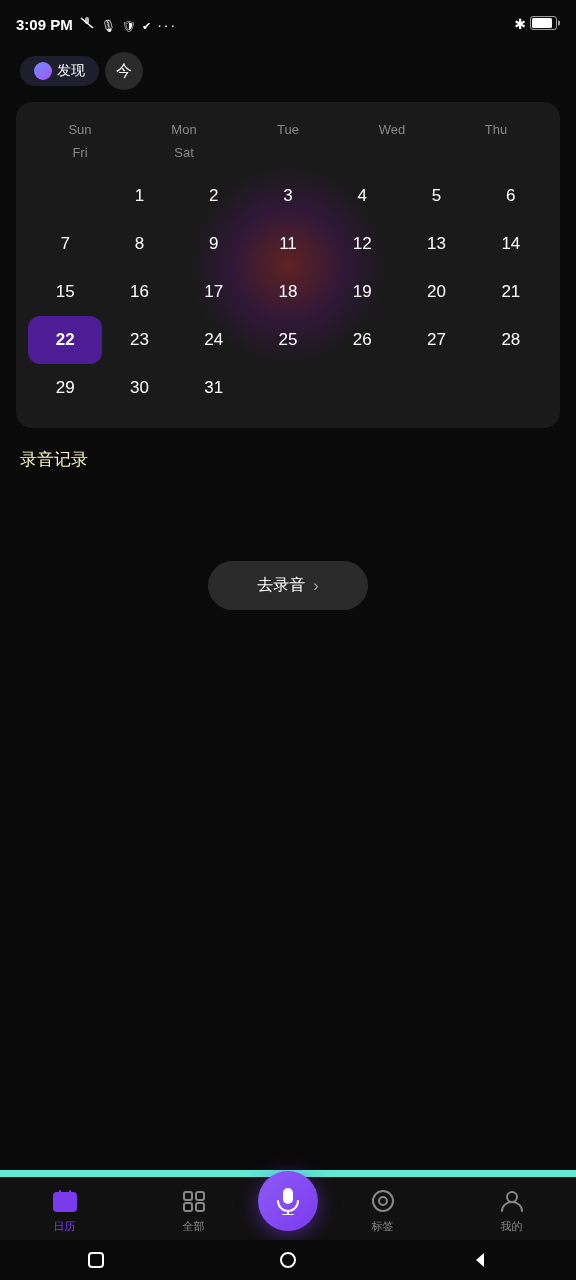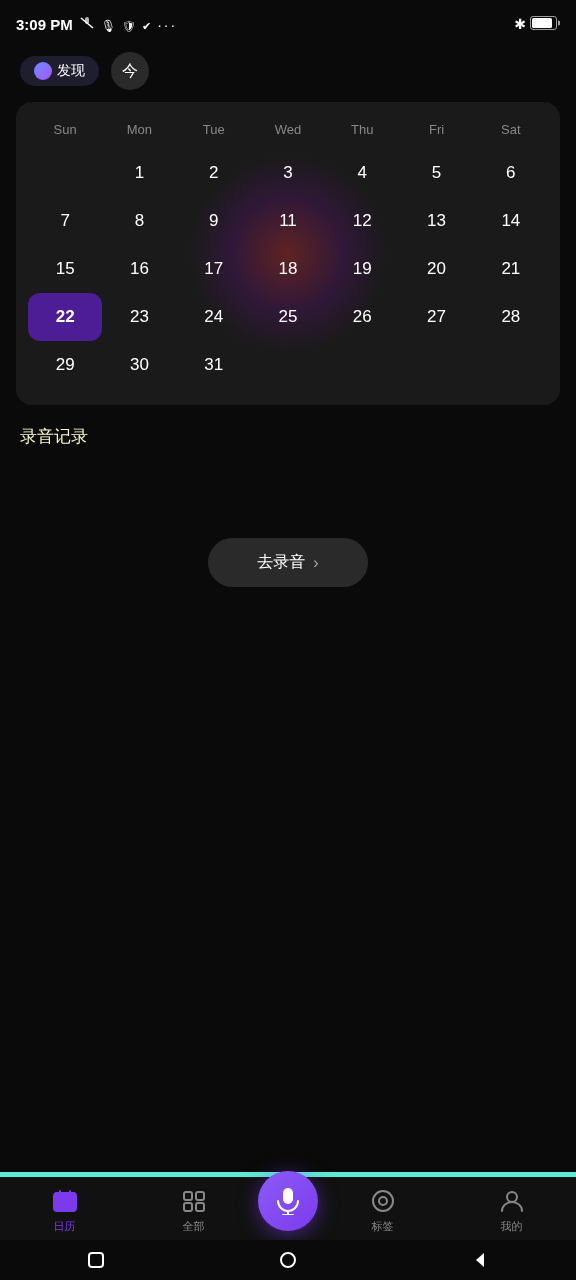--- a/index.html
+++ b/index.html
@@ -50,21 +50,21 @@
       padding: 8px 20px 12px;
     }
     .header-title {
       font-size: 22px;
       font-weight: 600;
       color: #fff;
     }
     .header-actions {
       display: flex;
       align-items: center;
-      gap: 12px;
+      gap: 6px;
     }
     .discover-btn {
       display: flex;
       align-items: center;
       gap: 5px;
       background: #1e1e2e;
       border-radius: 20px;
       padding: 6px 14px;
       font-size: 14px;
       color: #fff;
@@ -111,21 +111,21 @@
       border-radius: 50%;
       top: 50%;
       left: 50%;
       transform: translate(-50%, -50%);
       background: radial-gradient(ellipse at center, rgba(140, 40, 40, 0.6) 0%, rgba(80, 20, 100, 0.4) 40%, transparent 70%);
       pointer-events: none;
     }
 
     .calendar-weekdays {
       display: grid;
-      grid-template-columns: repeat(7, 1fr);
+      grid-template-columns: repeat(5, 1fr);
       text-align: center;
       margin-bottom: 8px;
     }
     .weekday {
       font-size: 13px;
       color: #888;
       padding: 4px 0;
     }
 
     .calendar-grid {
@@ -185,21 +185,21 @@
     .bottom-nav {
       position: fixed;
       bottom: 40px;
       left: 0;
       width: 576px;
       background: #111;
       display: flex;
       align-items: center;
       justify-content: space-around;
       padding: 10px 0 6px;
-      border-top: 5px solid #5eead4;
+      border-top: 7px solid #5eead4;
     }
     .nav-item {
       display: flex;
       flex-direction: column;
       align-items: center;
       gap: 4px;
       cursor: pointer;
       flex: 1;
     }
     .nav-icon {

